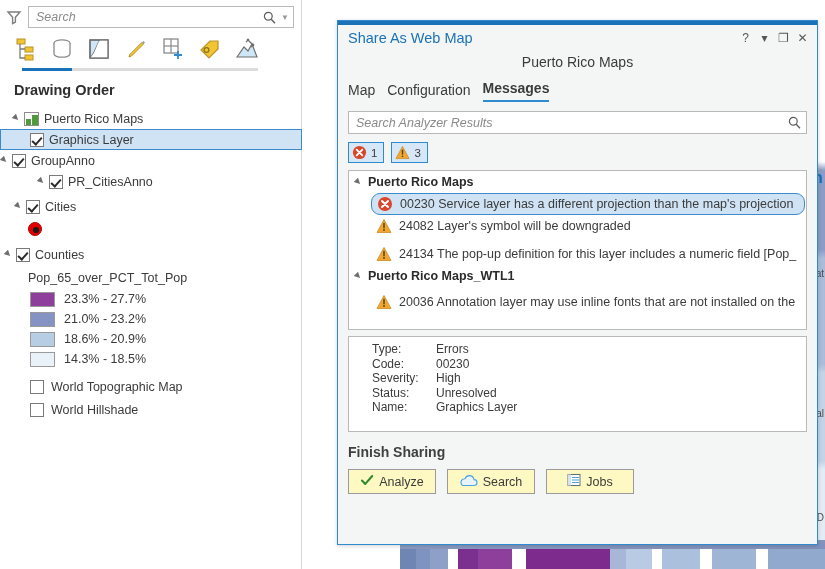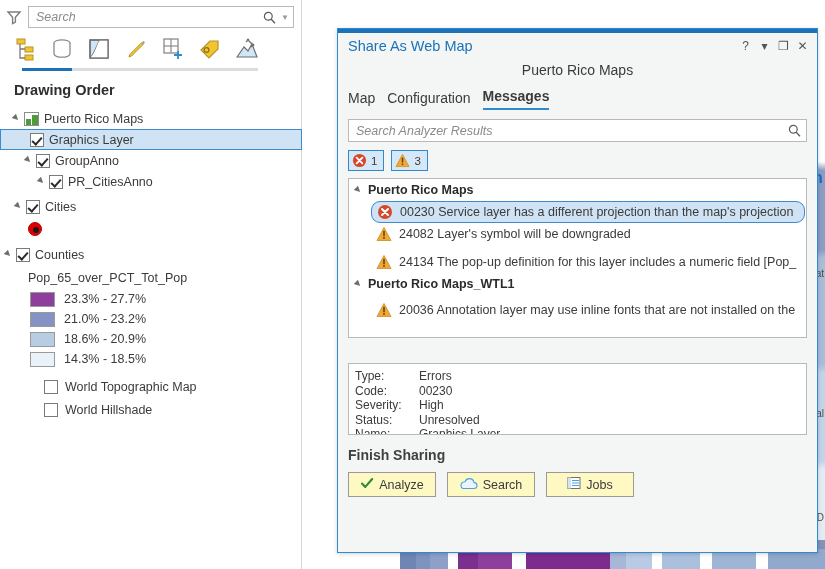--- a/index.html
+++ b/index.html
@@ -167,26 +167,26 @@
   .citysym {
     width: 14px; height: 14px; border-radius: 50%;
     background: #e00000; border: 1px solid #b00000;
     position: relative; margin-left: 28px;
   }
   .citysym::after {
     content: ''; position: absolute; left: 4px; top: 4px;
     width: 6px; height: 6px; border-radius: 50%; background: #1a1a1a;
   }
   .basemap-row {
-    display: flex; align-items: center; height: 23px; padding-left: 44px;
+    display: flex; align-items: center; height: 23px; padding-left: 30px;
   }
 
   
   .dialog {
-    position: absolute; left: 337px; top: 28px;
+    position: absolute; left: 337px; top: 20px;
     width: 481px; height: 525px;
     background: #f4f6f6;
     border: 1px solid #2e8bd0;
     box-shadow: 0 1px 4px rgba(0,0,0,0.18);
   }
   .dlg-topbar { height: 4px; background: #1b72b8; }
   .dlg-titlebar {
     height: 26px; display: flex; align-items: center;
     padding: 0 6px 0 10px;
   }
@@ -242,22 +242,22 @@
     margin-left: 22px; padding-left: 5px; font-size: 12.5px; color: #3b3b3b;
     white-space: nowrap; font-family: "Liberation Sans", sans-serif; border-radius: 9px;
   }
   .msgrow.sel {
     background: #cfe3f5; border: 1px solid #3d8bcd;
     margin-right: 1px;
   }
   .msgrow .ico { width: 16px; height: 16px; flex: 0 0 16px; margin-right: 7px; }
 
   .details {
-    margin: 25px 10px 0; height: 72px; background: #fff;
-    border: 1px solid #b9b9b9; padding: 5px 6px;
+    margin: 6px 10px 0; height: 96px; background: #fff;
+    border: 1px solid #b9b9b9; padding: 5px 23px;
     font-size: 12px; color: #3b3b3b; line-height: 14.6px;
     font-family: "Liberation Sans", sans-serif;
     overflow: hidden;
   }
   .drow { display: flex; }
   .dkey { width: 64px; flex: 0 0 64px; }
   .dval { white-space: nowrap; }
   .drow.desc .dkey { width: auto; flex: 0 0 auto; margin-right: 4px; }
 
   .finish-label {
@@ -369,21 +369,21 @@
           <i style="left:7px;top:2px;width:6px;height:11px"></i>
         </span>
         <span class="tlabel">Puerto Rico Maps</span>
       </div>
 
       <div class="tnode selected" style="padding-left:29px">
         <span class="cbx checked"></span>
         <span class="tlabel">Graphics Layer</span>
       </div>
 
-      <div class="tnode" style="padding-left:24px">
+      <div class="tnode" style="">
         <span class="tri"></span>
         <span class="cbx checked"></span>
         <span class="tlabel">GroupAnno</span>
       </div>
 
       <div class="tnode" style="padding-left:37px">
         <span class="tri"></span>
         <span class="cbx checked"></span>
         <span class="tlabel">PR_CitiesAnno</span>
       </div>

